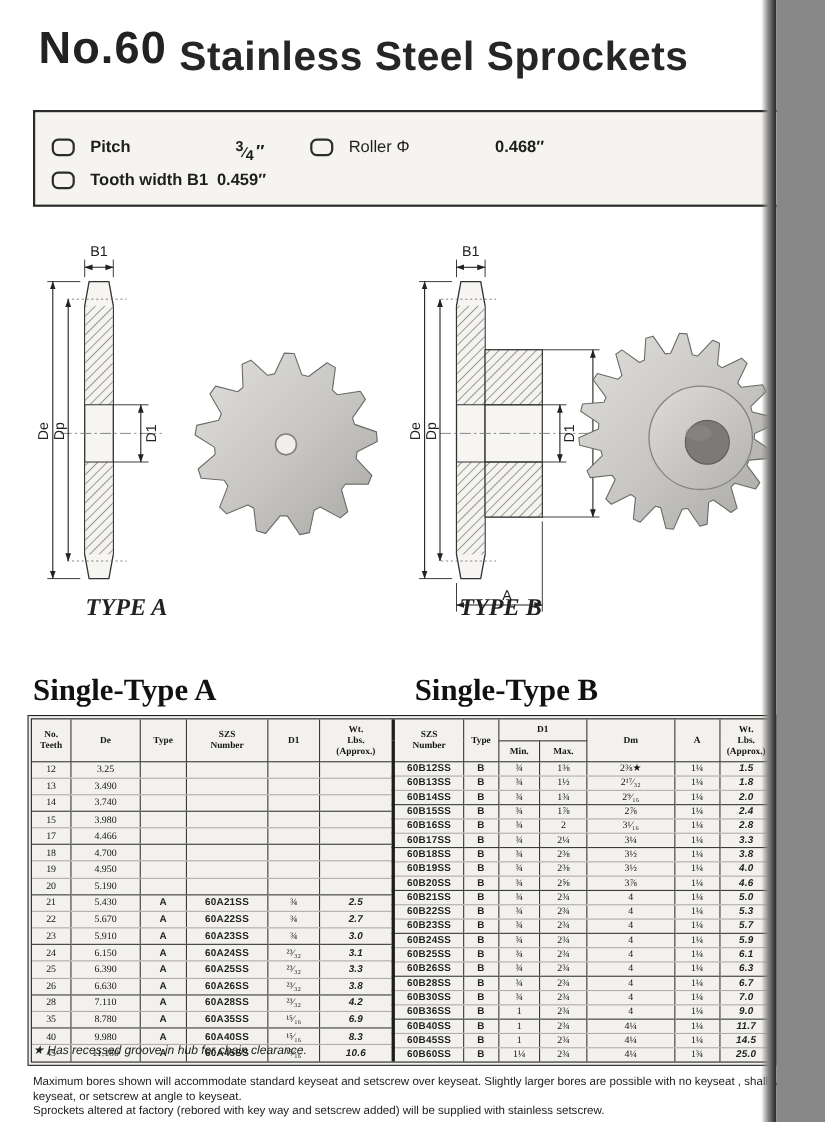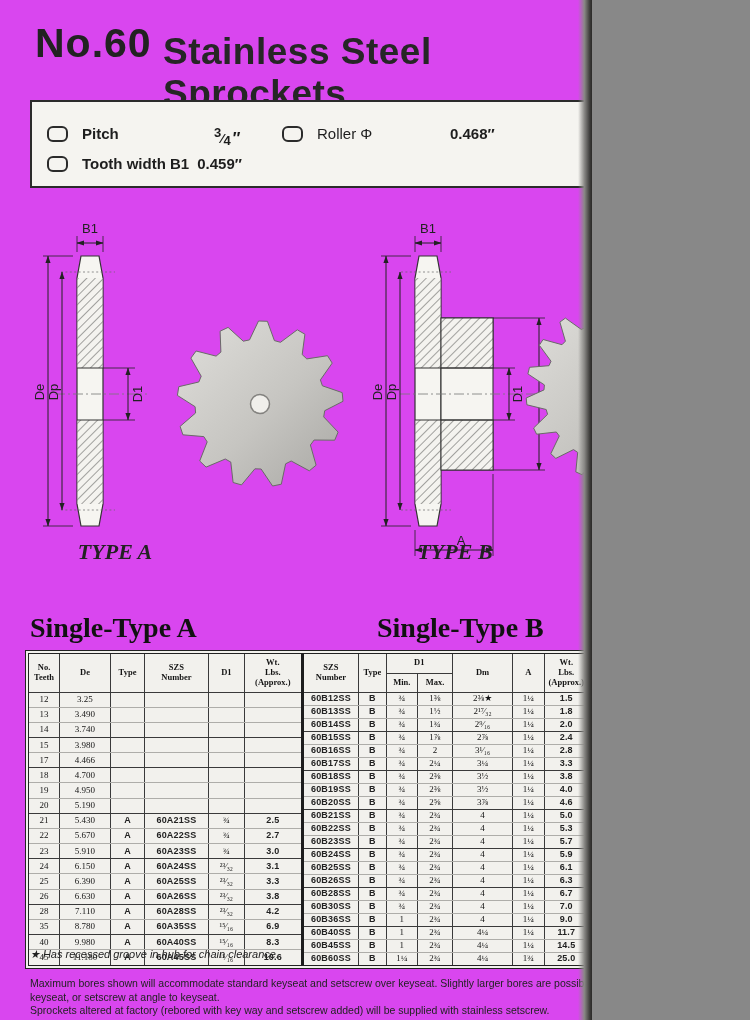--- a/index.html
+++ b/index.html
@@ -1,16 +1,16 @@
 <!DOCTYPE html>
 <html><head>
 <meta charset="utf-8">
 <style>
   html,body{margin:0;padding:0;background:#888;}
-  .page{position:relative;width:592px;height:1020px;background:#d946ef;overflow:hidden;
+  .page{position:relative;width:706px;height:1020px;background:#ffffff;overflow:hidden;
         font-family:"Liberation Sans",sans-serif;color:#1b1b1b;}
   .scan-edge{position:absolute;top:0;right:0;width:14px;height:100%;
         background:linear-gradient(90deg,rgba(140,139,135,0),#8a8986 45%,#3b3a38 85%,#2a2927);}
   
   .no60{position:absolute;left:35px;top:20px;font-size:41px;font-weight:800;letter-spacing:1px;color:#222;}
   .main-title{position:absolute;left:163px;top:31px;font-size:37px;font-weight:800;letter-spacing:.5px;color:#262626;}
   
   .specbox{position:absolute;left:30px;top:100px;width:703px;height:84px;border:2px solid #2b2b2b;background:#f5f4f0;}
   .spec-item{position:absolute;display:flex;align-items:flex-end;}
   .cbx{display:inline-block;width:17px;height:12px;border:2px solid #2b2b2b;border-radius:6px;margin-right:14px;background:transparent;}
@@ -30,21 +30,21 @@
   .ttitle.b{left:377px;top:612px;}
   .ttitle.s{left:557px;top:612px;}
   .tables-outer{position:absolute;left:25px;top:650px;border:1.5px solid #222;padding:2px;background:#f2f1ed;}
   .tables-inner{border:1.5px solid #222;display:flex;}
   table{border-collapse:collapse;table-layout:fixed;}
   .t-right{border-left:3px solid #1d1d1d;}
   th{font-family:"Liberation Serif",serif;font-weight:700;font-size:8.5px;line-height:1.15;
      white-space:pre-line;border:1px solid #3a3a3a;border-top:none;padding:1px 0;color:#141414;}
   thead tr:first-child th{border-top:none;}
   th:first-child{border-left:none;} td:first-child{border-left:none;}
-  th:last-child{border-right:none;} td:last-child{border-right:none;}
+  th:last-child{border-right:none;} td:last-child{border-right:none;font-style:italic;}
   td{height:12px;font-size:9px;line-height:11px;text-align:center;vertical-align:middle;
      font-family:"Liberation Serif",serif;color:#141414;
      border-left:1px solid #3a3a3a;border-bottom:1px solid #aeada9;padding:0;overflow:hidden;}
   tr.gend td{border-bottom:1.4px solid #3a3a3a;}
   tbody tr:last-child td{border-bottom:none;}
   .t-left td:nth-child(3),.t-left td:nth-child(4),.t-left td:nth-child(6),
   .t-right td:nth-child(1),.t-right td:nth-child(2),.t-right td:nth-child(7)
      {font-family:"Liberation Sans",sans-serif;font-weight:700;letter-spacing:.2px;color:#222;}
   
   .footnotes{position:absolute;left:30px;top:948px;width:710px;}

